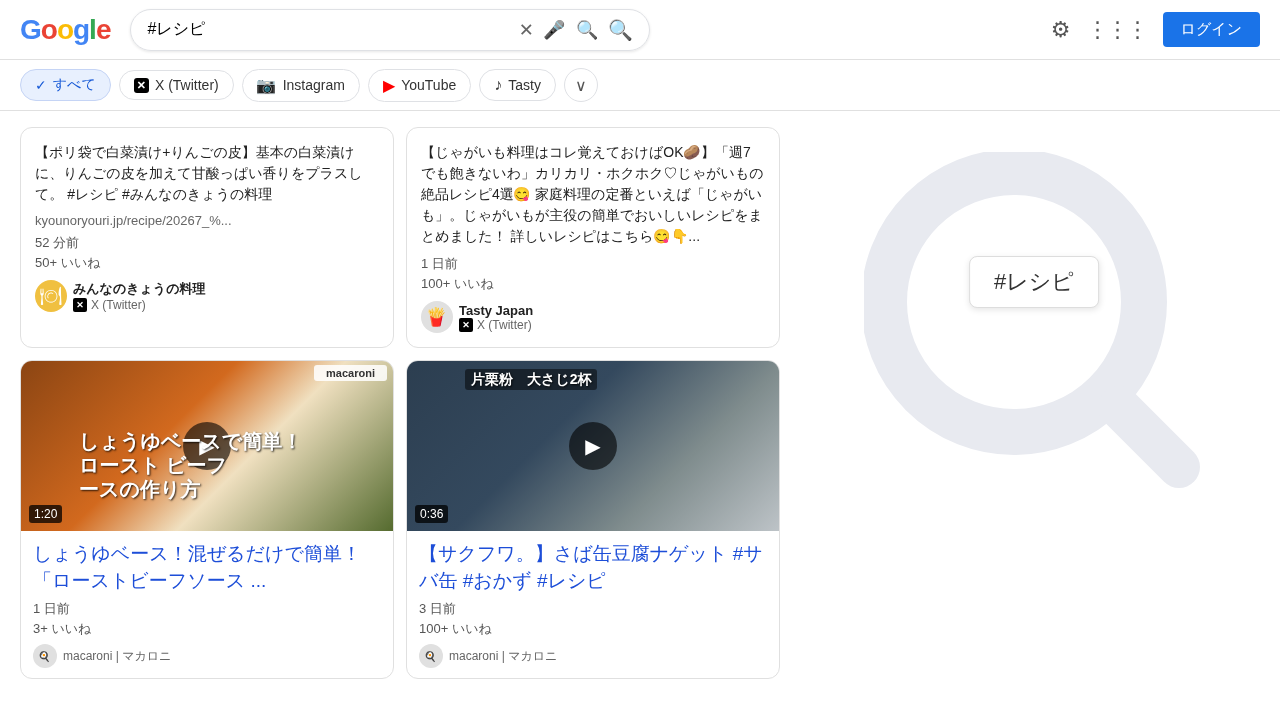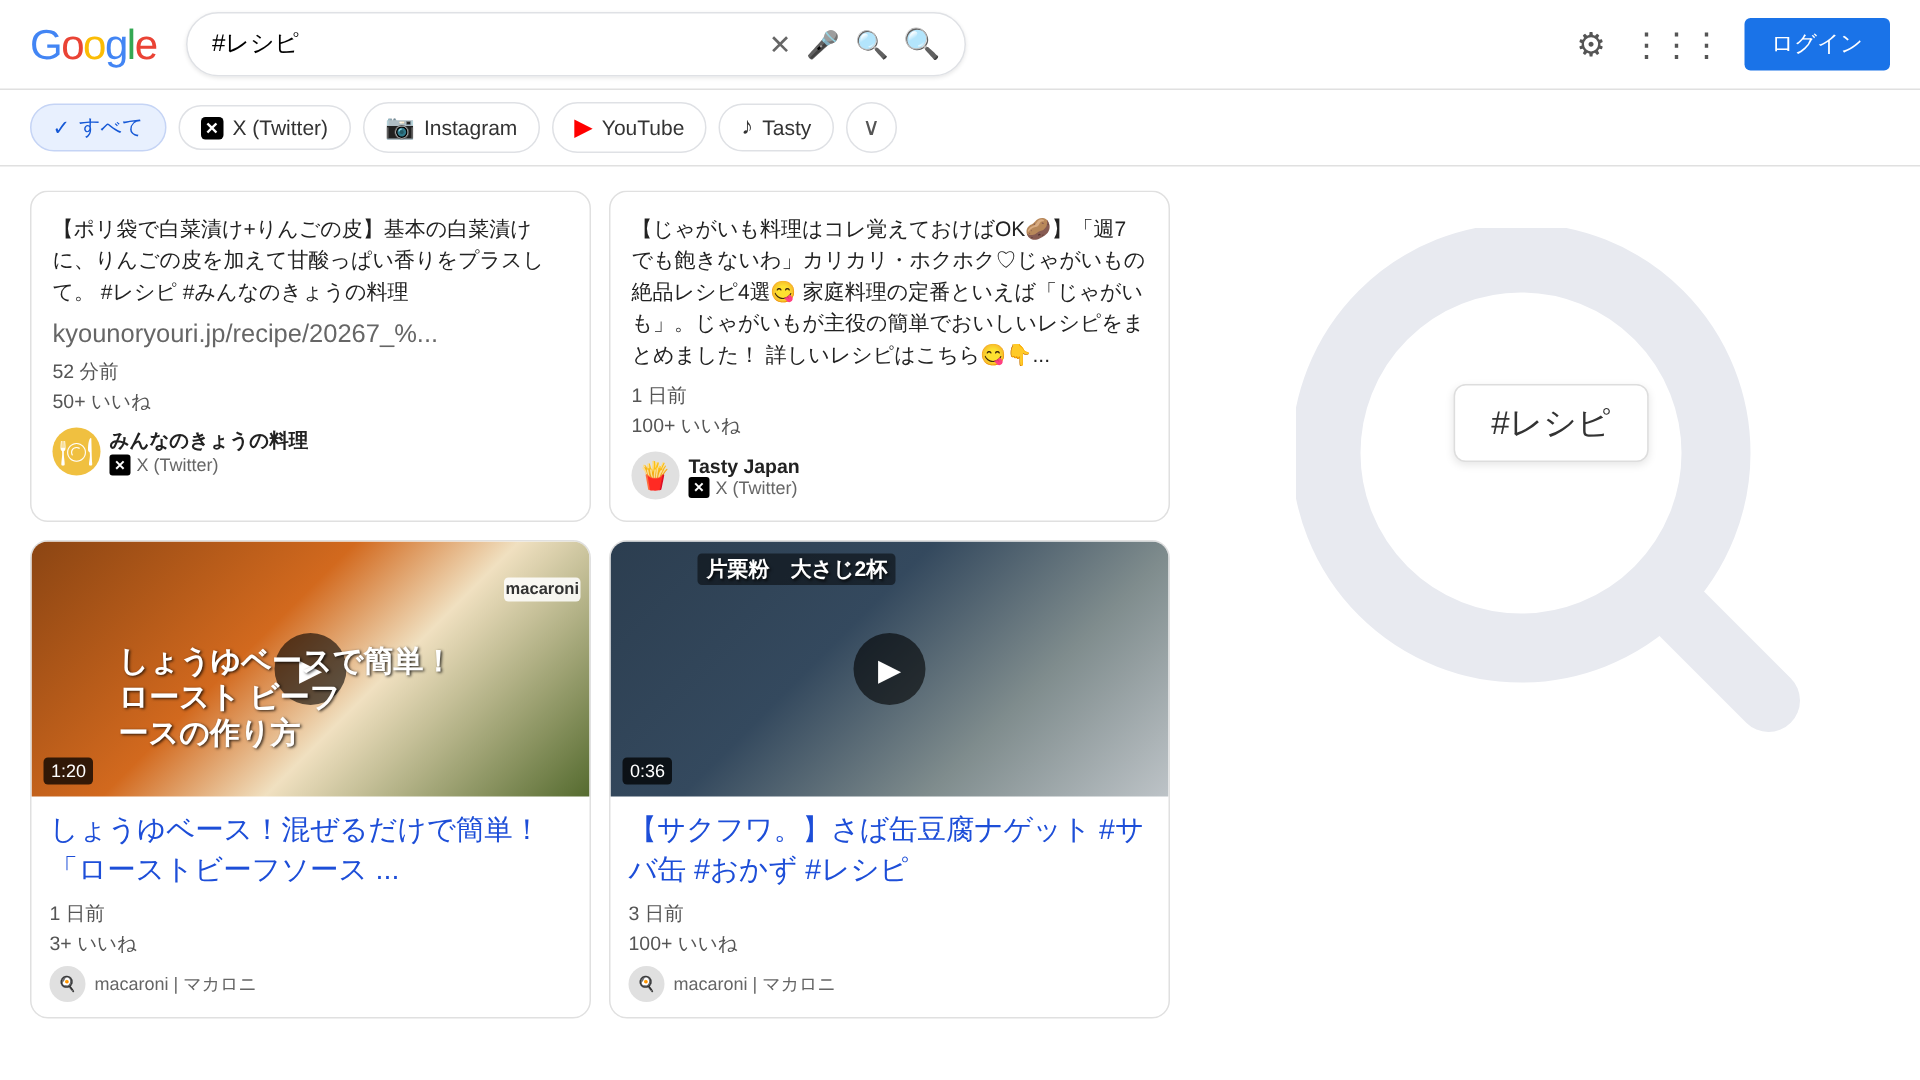--- a/index.html
+++ b/index.html
@@ -9,21 +9,21 @@
     .header {
       display: flex;
       align-items: center;
       padding: 10px 20px;
       gap: 20px;
       border-bottom: 1px solid #e0e0e0;
       height: 60px;
     }
     .google-logo {
       font-size: 28px;
-      font-weight: normal;
+      font-weight: bold;
       letter-spacing: -1px;
       flex-shrink: 0;
     }
     .logo-g { color: #4285F4; }
     .logo-o1 { color: #EA4335; }
     .logo-o2 { color: #FBBC05; }
     .logo-g2 { color: #4285F4; }
     .logo-l { color: #34A853; }
     .logo-e { color: #EA4335; }
 
@@ -149,21 +149,21 @@
       background: #fff;
       min-height: 160px;
     }
     .tweet-text {
       font-size: 14px;
       color: #222;
       line-height: 1.5;
       margin-bottom: 8px;
     }
     .tweet-url {
-      font-size: 17px;
+      font-size: 13px;
       color: #666;
       margin-bottom: 6px;
     }
     .tweet-meta {
       font-size: 13px;
       color: #555;
       margin-bottom: 2px;
     }
     .tweet-footer {
       display: flex;
@@ -248,25 +248,25 @@
       bottom: 8px;
       left: 8px;
       background: rgba(0,0,0,0.75);
       color: #fff;
       font-size: 12px;
       padding: 2px 5px;
       border-radius: 3px;
     }
     .video-source-badge {
       position: absolute;
-      top: 24px;
+      top: 4px;
       right: 6px;
       background: rgba(255,255,255,0.85);
       font-size: 11px;
-      padding: 2px 1px;
+      padding: 2px 12px;
       border-radius: 3px;
       color: #333;
       font-weight: bold;
     }
     .video-overlay-text {
       position: absolute;
       bottom: 30px;
       left: 10px;
       color: #fff;
       font-size: 20px;

